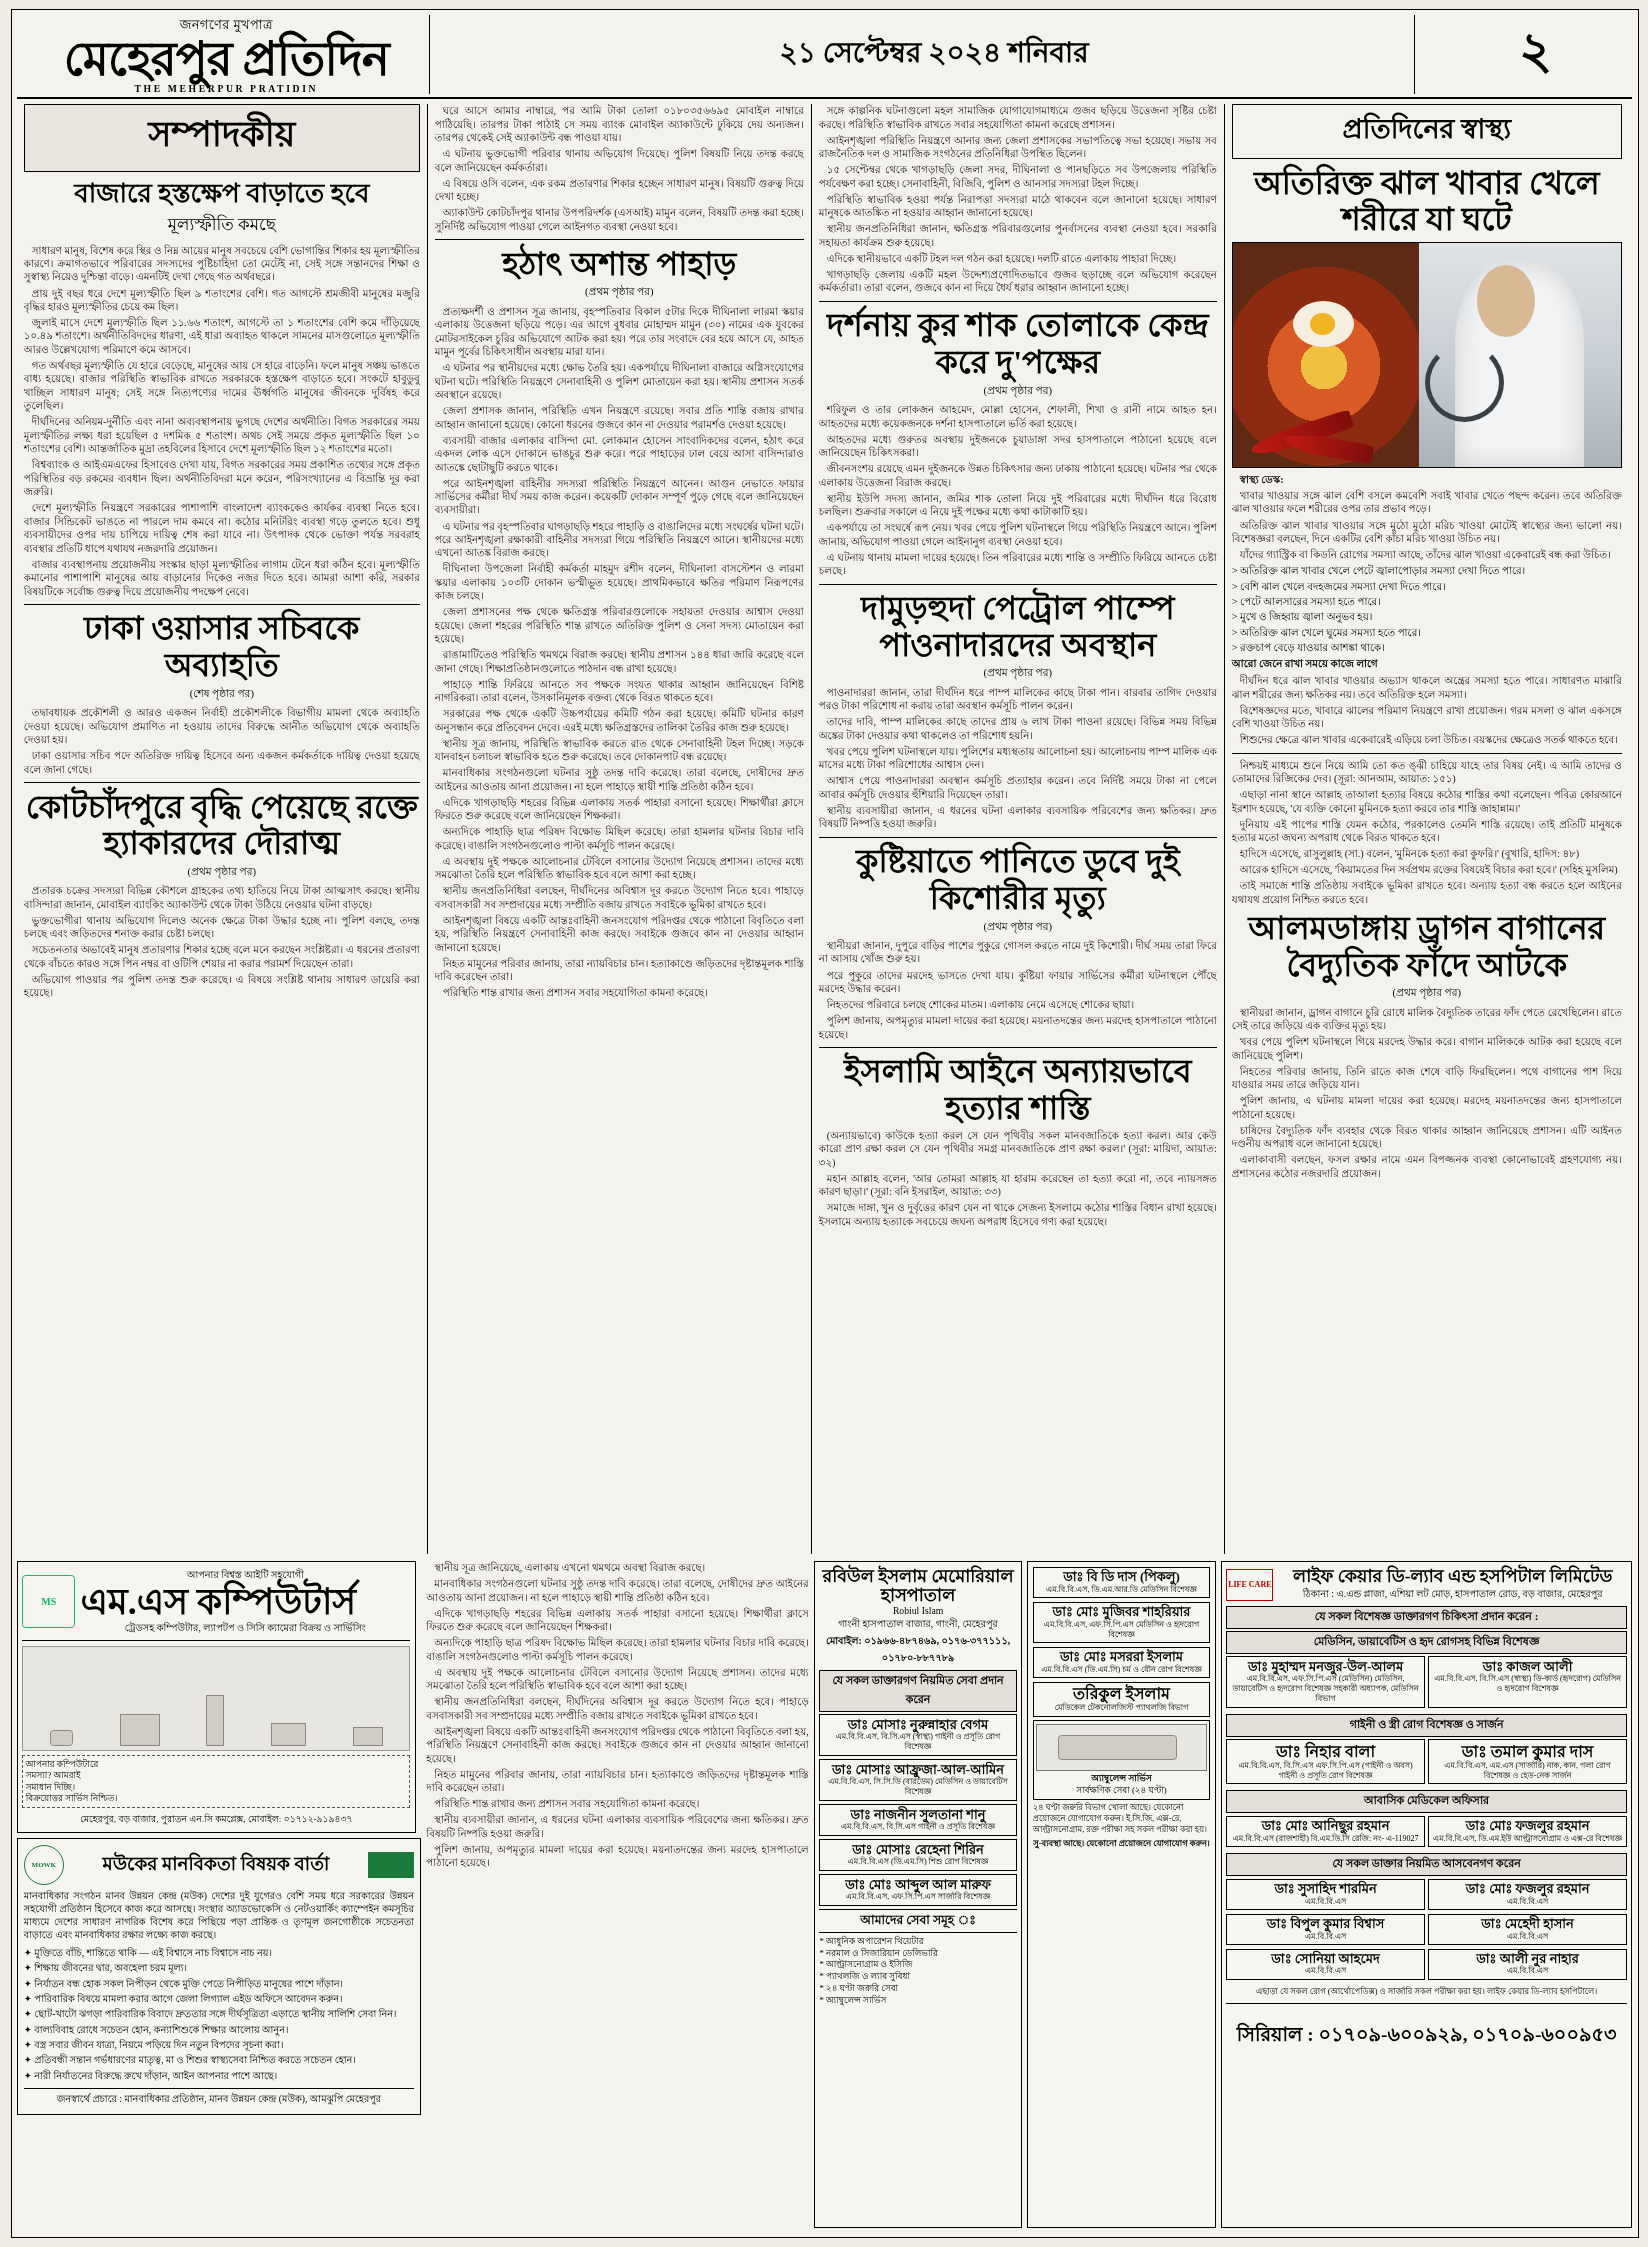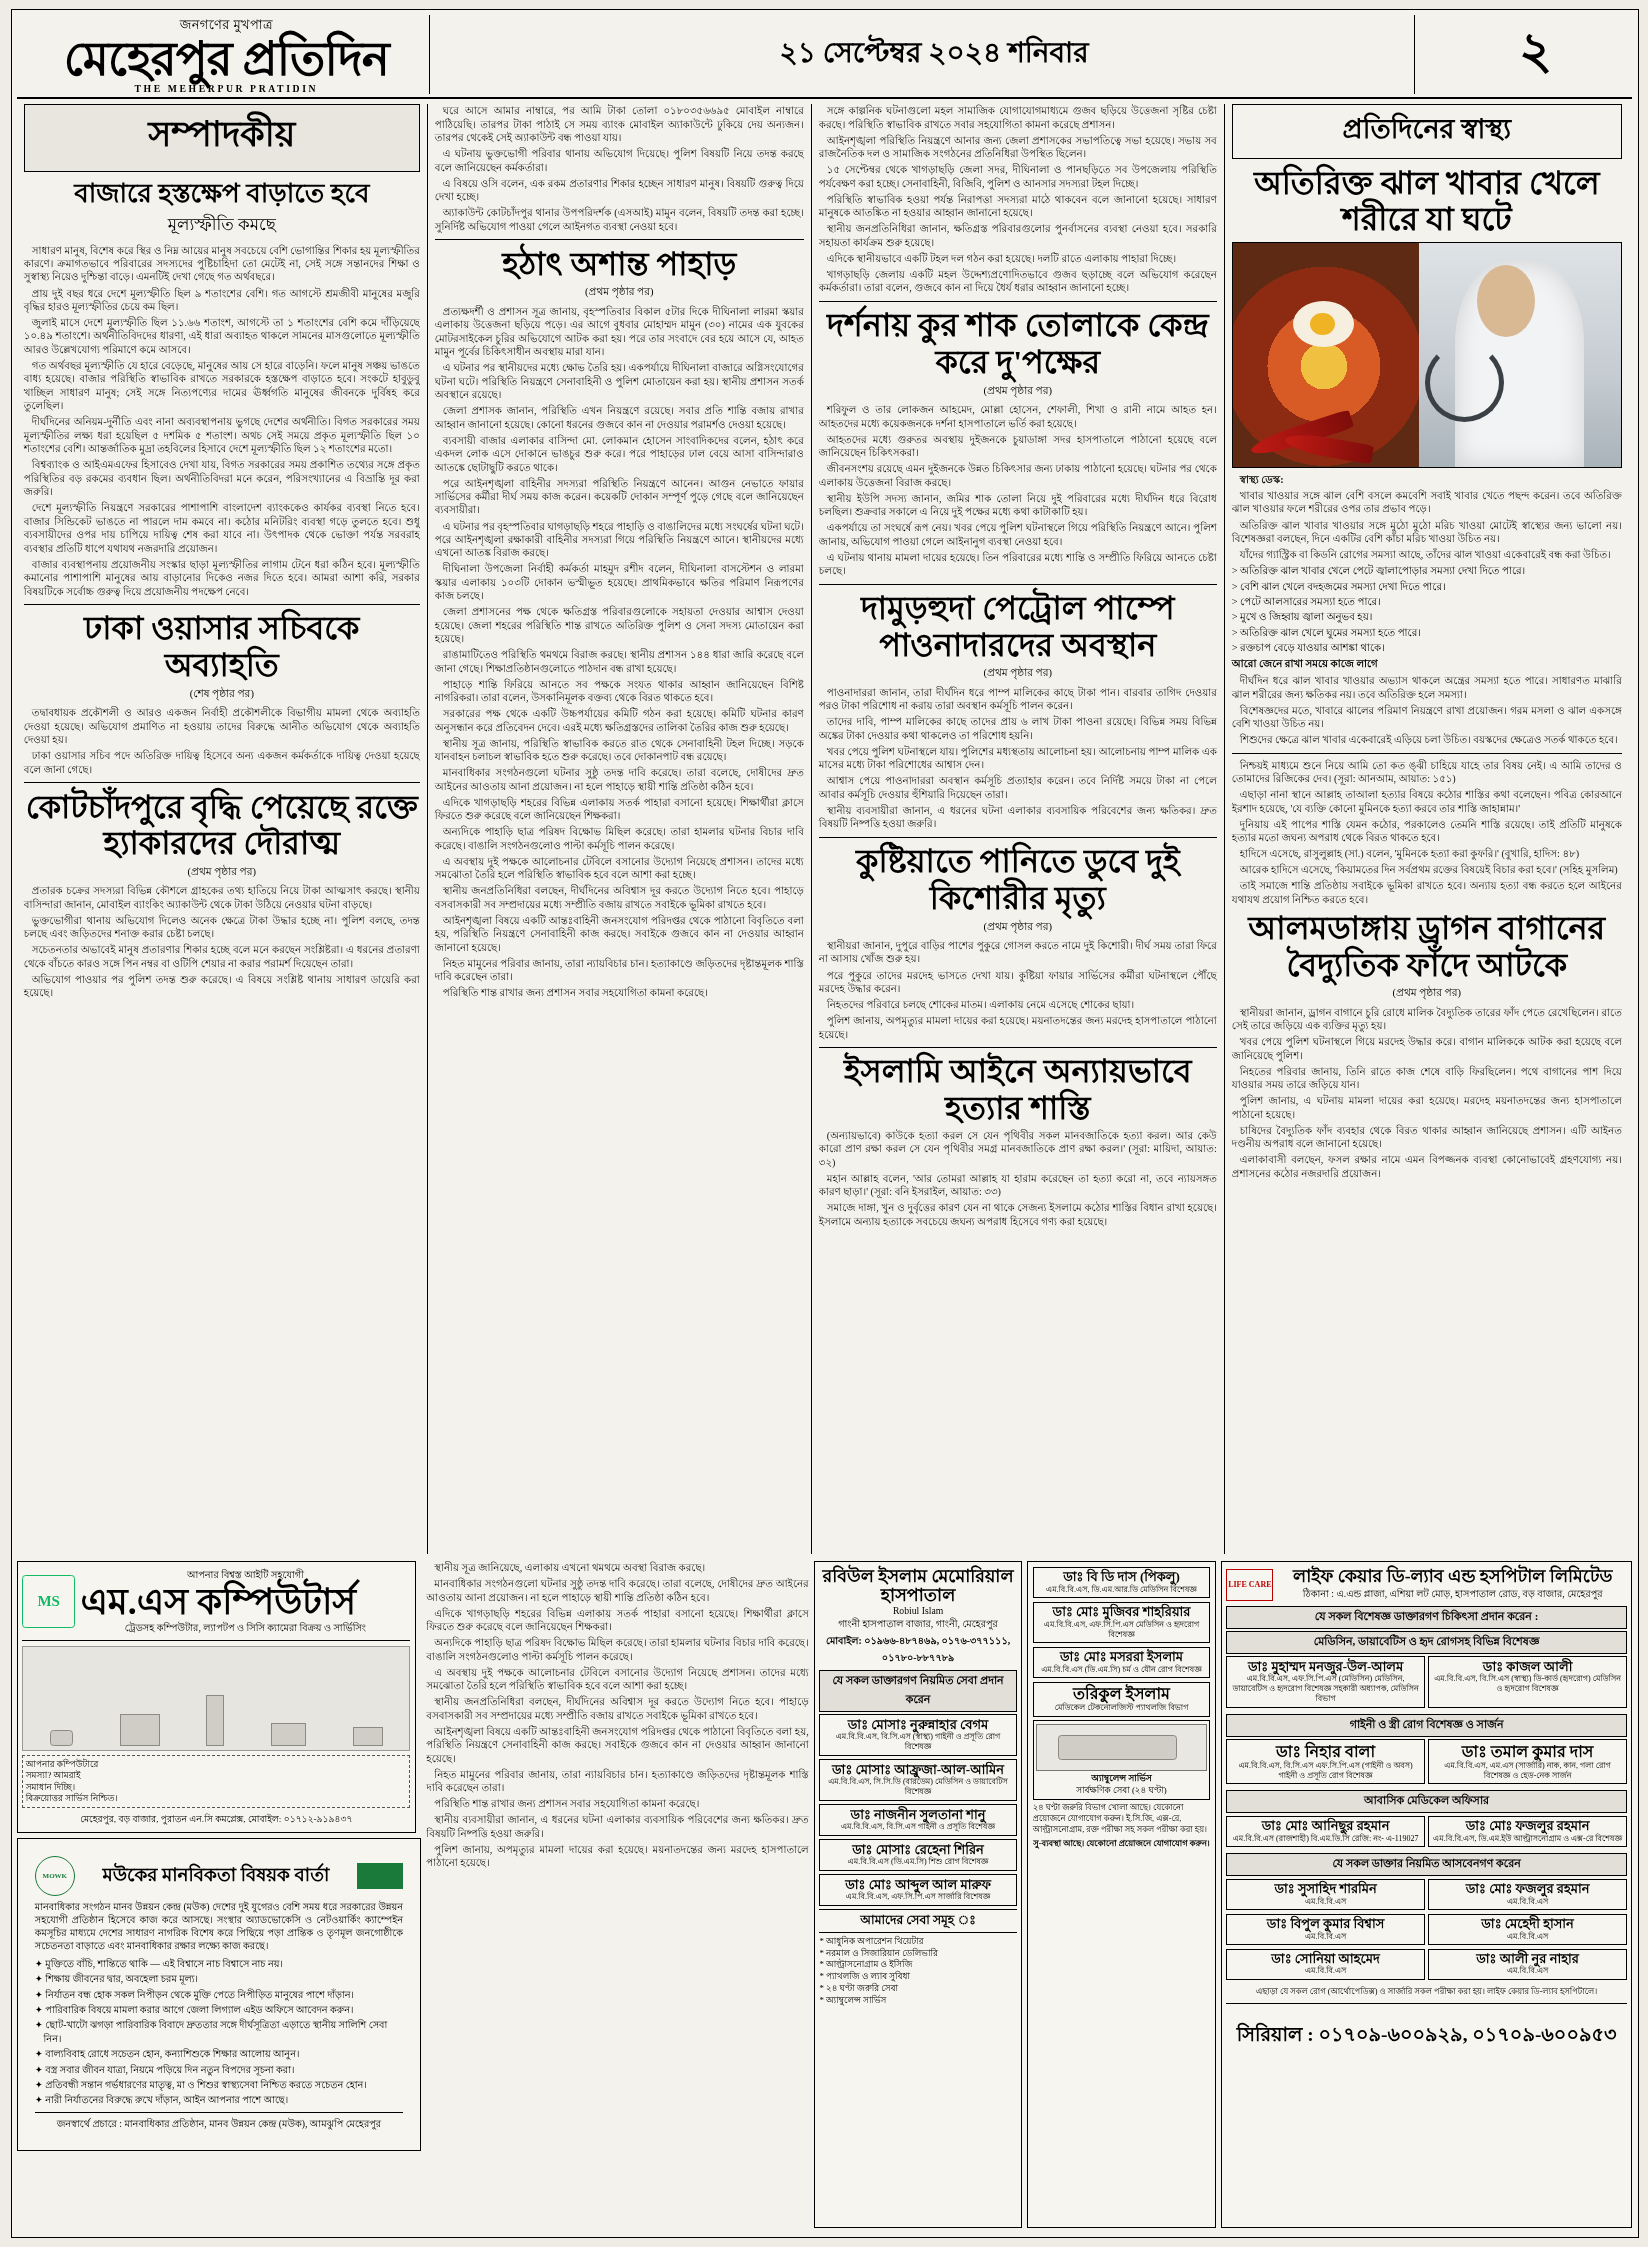--- a/index.html
+++ b/index.html
@@ -173,21 +173,21 @@
     text-align: center; font-weight: bold; font-size: 24px; line-height: 1.1;
   }
   .ad-title.sm { font-size: 17.6px; }
   .ad-sub { text-align: center; font-size: 9.7px; }
   .ad-line { border-top: 0.9px solid #000; margin: 3.5px 0; }
 
   .ms-top { display: flex; align-items: center; gap: 5.3px; }
   .ms-logo {
     width: 53px; height: 53px; border: 1.8px solid #1b6; border-radius: 3.5px;
     display:flex;align-items:center;justify-content:center;
-    font-size: 15px; font-weight:bold; text-align:center; color:#1b6;
+    font-size: 10px; font-weight:bold; text-align:center; color:#1b6;
   }
   .ms-name { font-size: 36px; font-weight: bold; line-height: 1; }
   .ms-body { display: flex; gap: 5.3px; margin-top: 4.4px; }
   .ms-left { width: 46%; font-size: 9.7px; line-height: 1.35; }
   .ms-right { flex: 1; }
   .pc-art {
     height: 105px; border: 0.9px solid #999; background: #e7e5df;
     display: flex; align-items: flex-end; justify-content: space-around;
     padding: 3.5px;
   }
@@ -198,21 +198,21 @@
   .pc-cam { width: 23px; height: 16px; border-radius: 3.5px; }
   .pc-prn { width: 30px; height: 19.3px; }
 
   .ms-note {
     border: 0.9px dashed #555; font-size: 8.8px; padding: 2.6px; margin-top: 4.4px;
     line-height: 1.3;
   }
   .ms-foot { font-size: 9.2px; text-align: center; margin-top: 4.4px; }
 
   
-  .mowk { border: 1.8px solid #000; padding: 17px; margin-top: 5.3px; background:#f7f5ef;}
+  .mowk { border: 1.8px solid #000; padding: 6px; margin-top: 5.3px; background:#f7f5ef;}
   .mowk-head { display: flex; align-items: center; gap: 7px; }
   .mowk-logo {
     width: 40px; height: 40px; border-radius: 50%; border: 1.8px solid #1a7a3a;
     display: flex; align-items: center; justify-content: center;
     font-size: 7px; color: #1a7a3a; font-weight: bold; text-align:center;
   }
   .mowk-title { font-weight: bold; font-size: 18.4px; flex: 1; text-align:center;}
   .mowk-badge { width: 46px; height: 26px; background:#1a7a3a; }
   .mowk-body { font-size: 9.7px; line-height: 1.34; margin-top: 4.4px; text-align: justify;}
   .mowk-list { font-size: 9.7px; line-height: 1.4; margin-top: 4.4px;}

